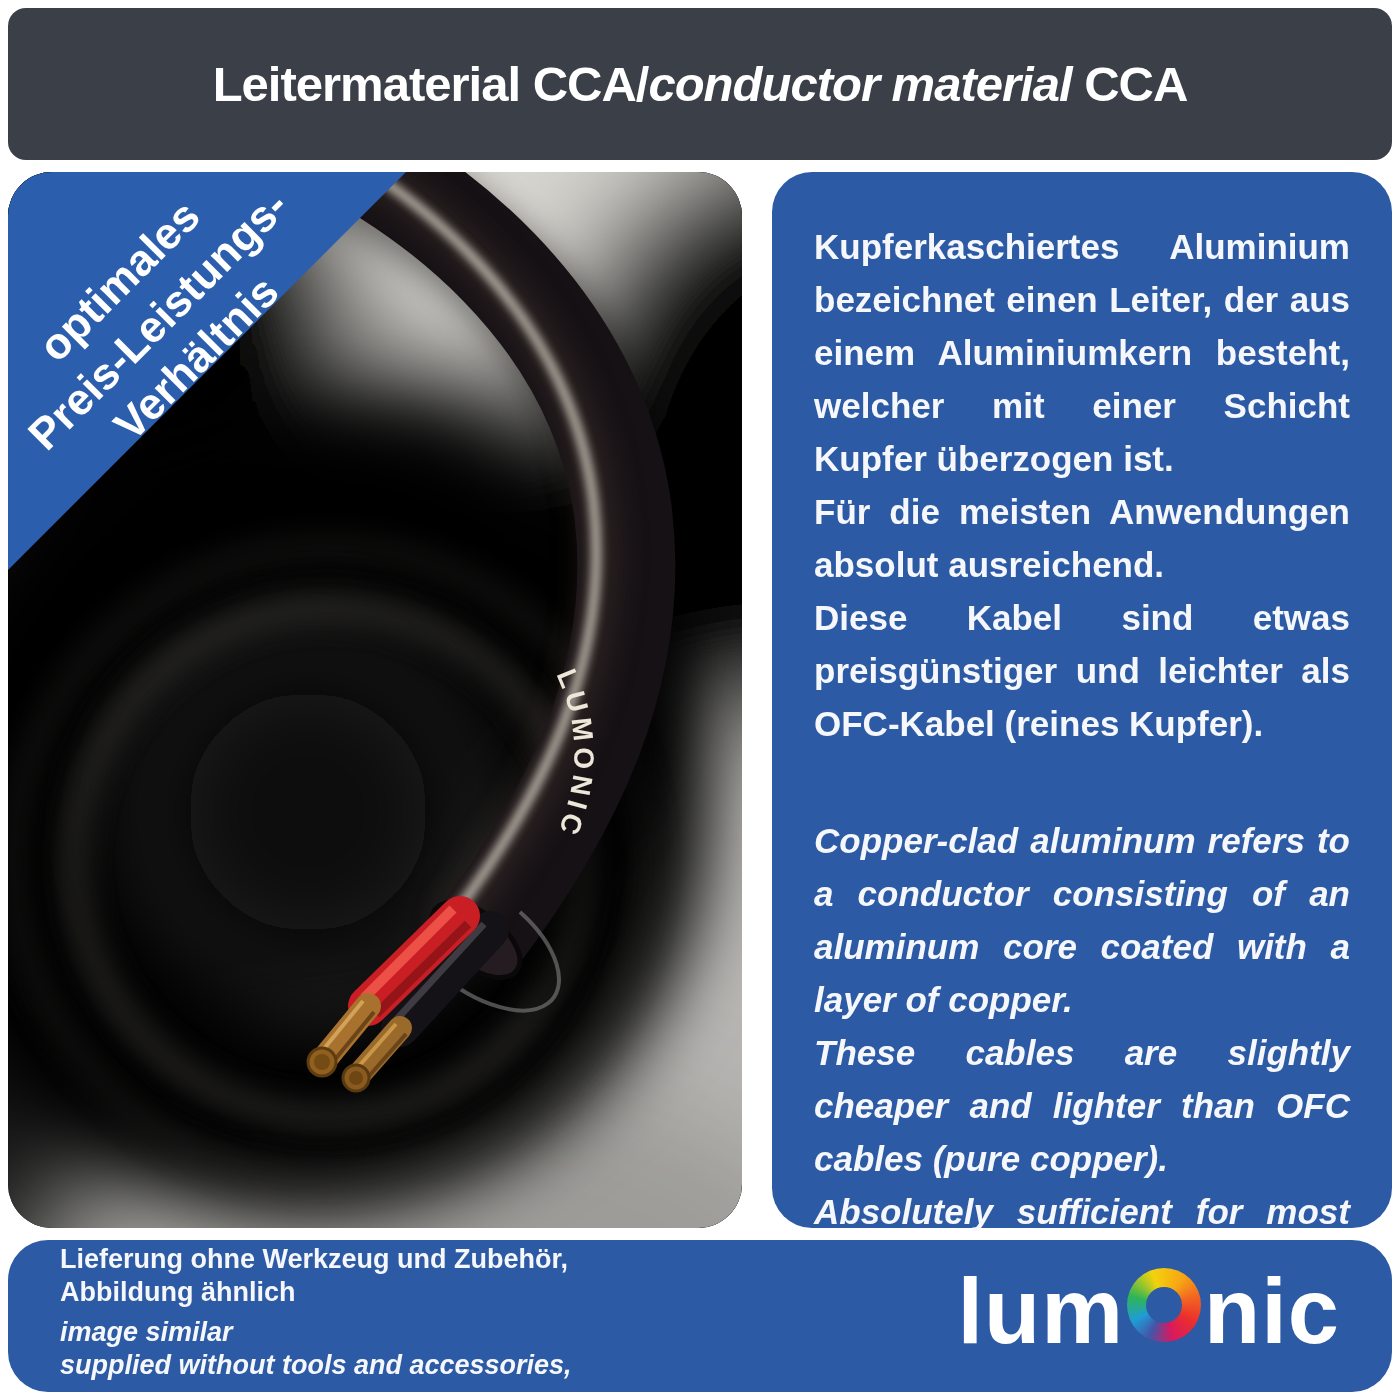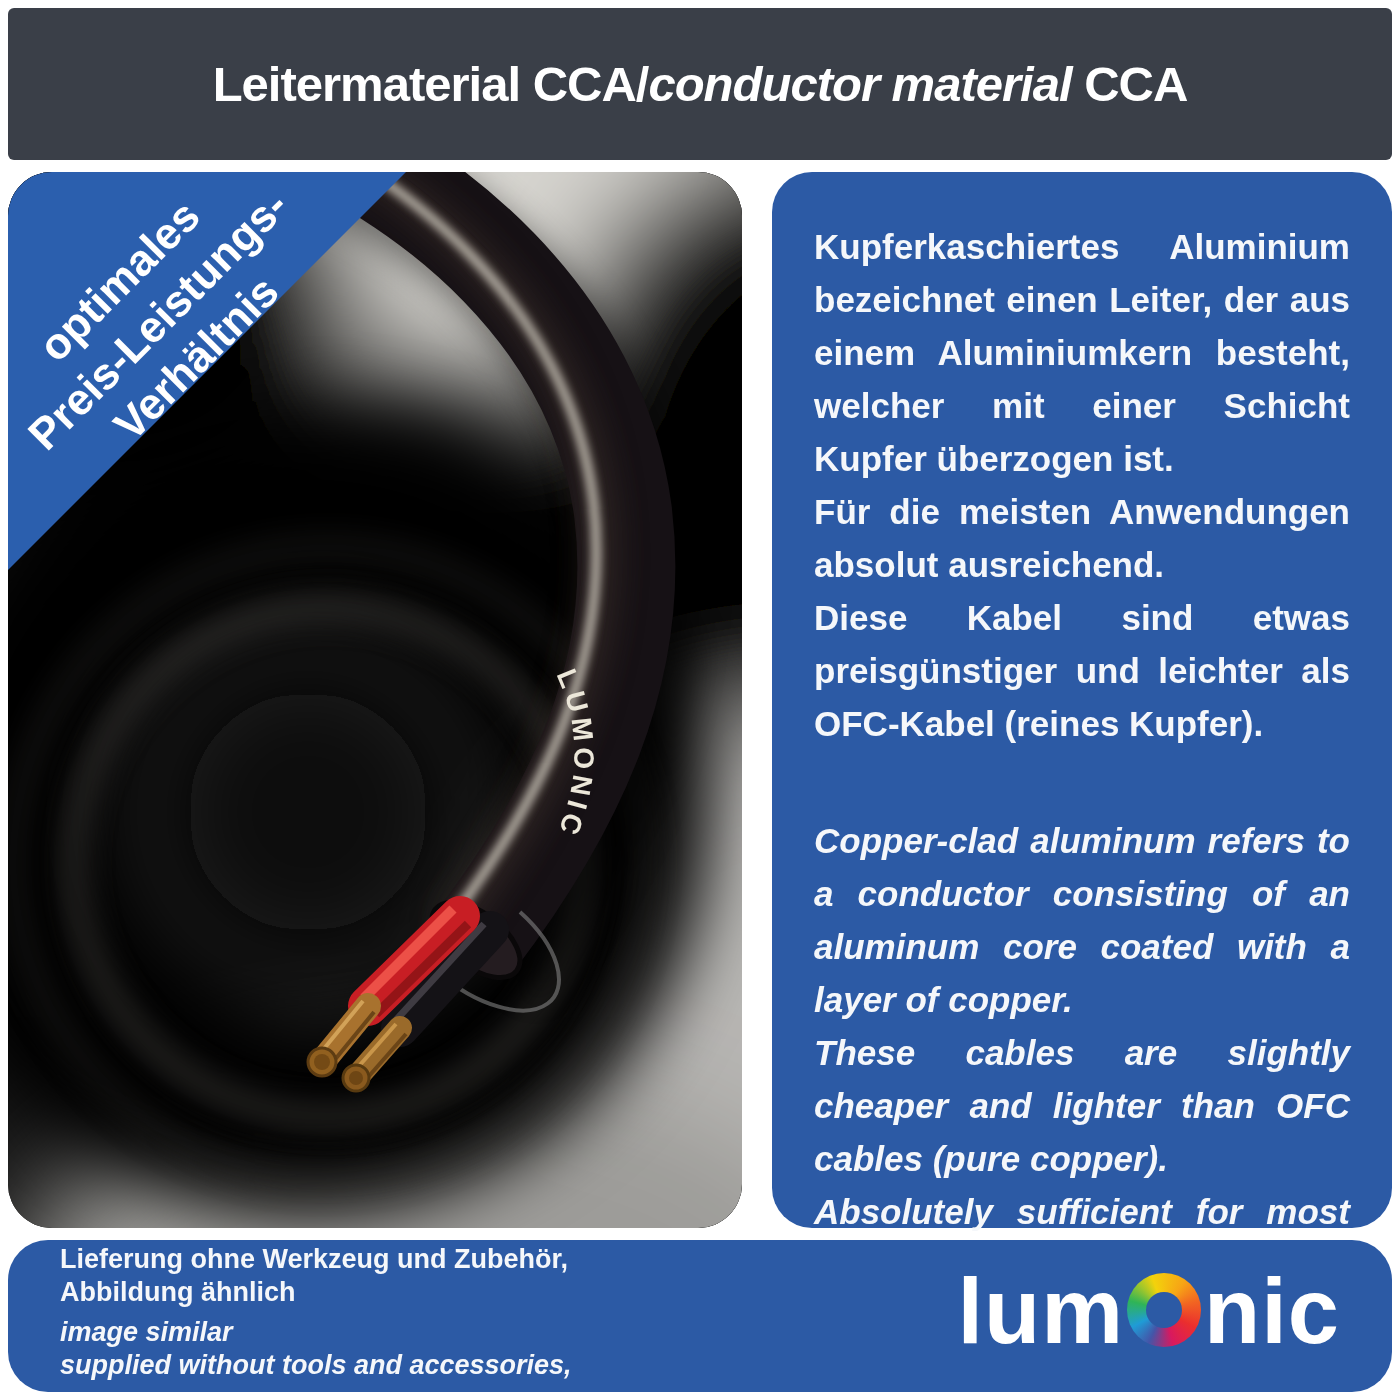--- a/index.html
+++ b/index.html
@@ -10,21 +10,21 @@
   }
   *{margin:0;padding:0;box-sizing:border-box}
   html,body{background:#ffffff}
   .canvas{
     position:relative;width:1400px;height:1400px;background:#fff;
     font-family:"Liberation Sans",sans-serif;overflow:hidden;
   }
   
   .titlebar{
     position:absolute;left:8px;top:8px;width:1384px;height:152px;
-    background:var(--header-gray);border-radius:6px;
+    background:var(--header-gray);border-radius:18px;
     display:flex;align-items:center;justify-content:center;
     color:#fff;font-size:49px;font-weight:bold;letter-spacing:-1px;white-space:pre;
   }
   .titlebar .it{font-style:italic;font-weight:bold}
   
   .photo-panel{
     position:absolute;left:8px;top:172px;width:734px;height:1056px;
     border-radius:44px;overflow:hidden;background:#121212;
   }
   .photo-panel svg{display:block;width:100%;height:100%}
@@ -55,21 +55,21 @@
   
   .bottom-bar{
     position:absolute;left:8px;top:1240px;width:1384px;height:152px;
     border-radius:40px;background:var(--accent-blue);
     display:flex;align-items:center;justify-content:space-between;
     padding:0 52px 8px 52px;color:var(--text-white);
   }
   .footer-note{font-size:27px;line-height:33px;font-weight:bold}
   .footer-note .en{font-style:italic}
   .footer-note .gap{height:7px}
-  .logo{display:flex;align-items:flex-end;color:#fff}
+  .logo{display:flex;align-items:flex-start;color:#fff}
   .logo .logo-txt{
     font-size:92px;line-height:0.95;font-weight:bold;letter-spacing:1px;
   }
   .logo-ring{
     position:relative;width:74px;height:74px;border-radius:50%;margin:0 3px 9px 3px;
     background:conic-gradient(from -20deg,
       #f3d20c 0deg,#f7a515 55deg,#f26522 95deg,#ea2e2e 140deg,
       #d8195f 185deg,#4455a8 225deg,#1f9cd6 262deg,#2fb457 305deg,
       #9ec62c 335deg,#f3d20c 360deg);
   }

